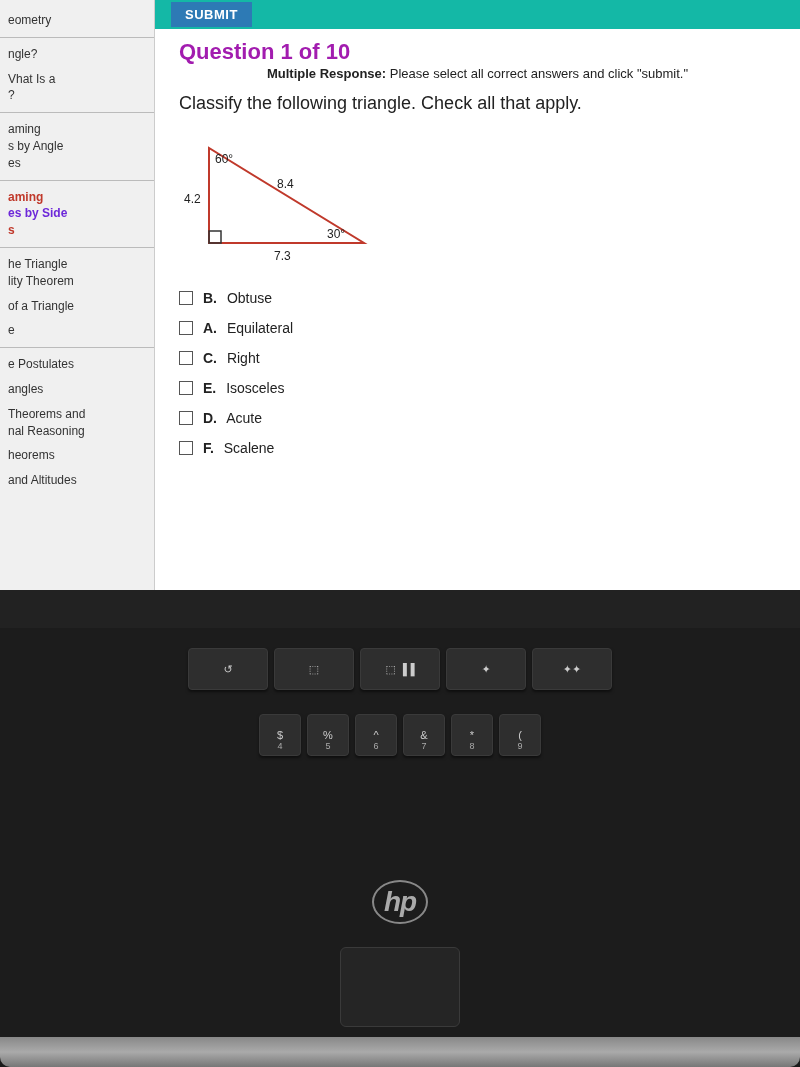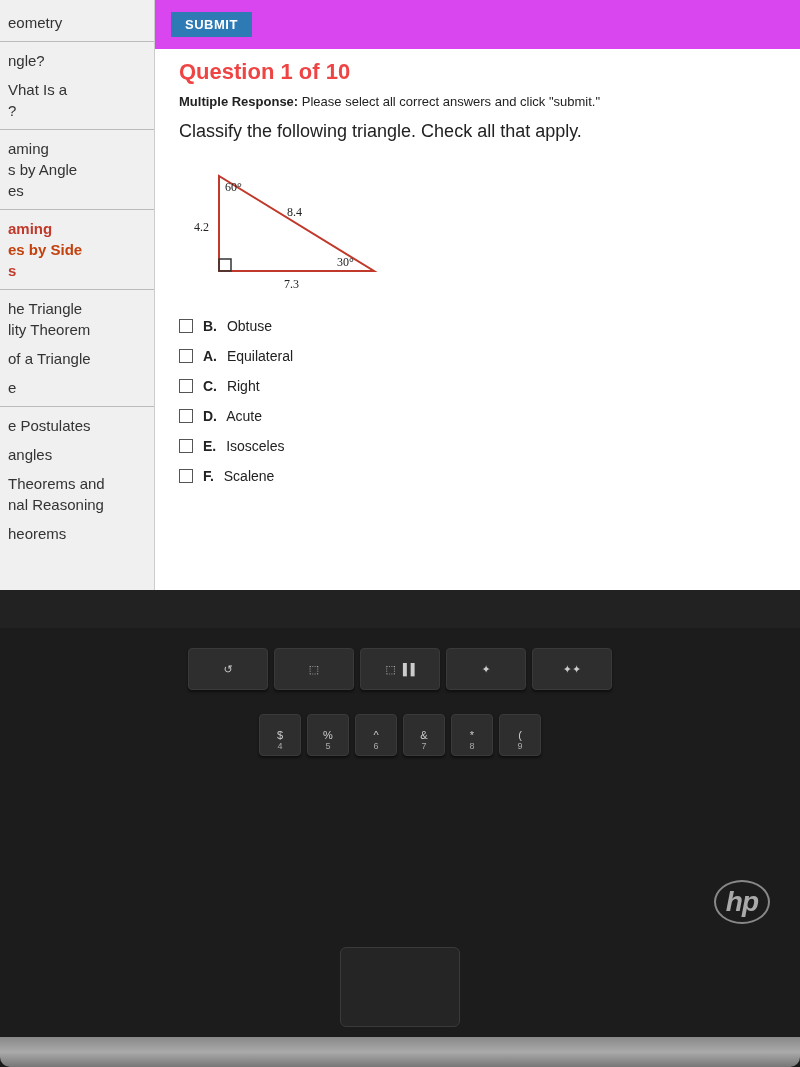--- a/index.html
+++ b/index.html
@@ -25,21 +25,21 @@
       width: 155px;
       min-width: 155px;
       background: #f0f0f0;
       border-right: 1px solid #ccc;
       padding: 8px 0;
       overflow: hidden;
     }
 
     .sidebar-item {
       padding: 4px 8px;
-      font-size: 15px;
+      font-size: 12px;
       color: #333;
       cursor: pointer;
       line-height: 1.4;
     }
 
     .sidebar-item.active {
       color: #c0392b;
       font-weight: bold;
     }
 
@@ -51,67 +51,66 @@
     
     .main-content {
       flex: 1;
       background: #ffffff;
       padding: 0;
       overflow: hidden;
     }
 
     
     .submit-bar {
-      padding: 12px 16px;
-      background: #d946ef;
+      padding: 2px 16px;
+      background: #14b8a6;
     }
 
     .submit-btn {
       background: #2d7ab5;
       color: white;
       border: none;
       padding: 5px 14px;
       font-size: 13px;
       font-weight: bold;
       cursor: pointer;
       letter-spacing: 0.5px;
     }
 
     .question-area {
       padding: 10px 24px 16px 24px;
     }
 
     .question-title {
       font-size: 22px;
       font-weight: bold;
-      color: #ef4444;
-      margin-bottom: 9px;
+      color: #a21caf;
+      margin-bottom: 1px;
     }
 
     .question-instruction {
       font-size: 13px;
       color: #222;
       margin-bottom: 12px;
+      text-align: center;
     }
 
     .question-instruction strong {
       font-weight: bold;
     }
 
     .question-text {
       font-size: 18px;
       color: #222;
       margin-bottom: 14px;
     }
 
     
     .triangle-area {
       margin-bottom: 18px;
-      margin-left: 10px;
-      font-family: Liberation Serif, serif;
     }
 
     
     .answer-list {
       list-style: none;
     }
 
     .answer-item {
       display: flex;
       align-items: center;
@@ -242,30 +241,31 @@
 <div class="screen">
 
   <div class="sidebar">
     <div class="sidebar-item">eometry</div>
     <div class="sidebar-divider"></div>
     <div class="sidebar-item">ngle?</div>
     <div class="sidebar-item">Vhat Is a<br>?</div>
     <div class="sidebar-divider"></div>
     <div class="sidebar-item">aming<br>s by Angle<br>es</div>
     <div class="sidebar-divider"></div>
-    <div class="sidebar-item active">aming<br><span style="color:#c2410c;font-weight:bold;">es by Side</span><br>s</div>
+    <div class="sidebar-item active">aming<br><span style="color:#6d28d9;font-weight:bold;">es by Side</span><br>s</div>
     <div class="sidebar-divider"></div>
     <div class="sidebar-item">he Triangle<br>lity Theorem</div>
     <div class="sidebar-item">of a Triangle</div>
     <div class="sidebar-item">e</div>
     <div class="sidebar-divider"></div>
     <div class="sidebar-item">e Postulates</div>
     <div class="sidebar-item">angles</div>
     <div class="sidebar-item">Theorems and<br>nal Reasoning</div>
     <div class="sidebar-item">heorems</div>
+    <div class="sidebar-item">and Altitudes</div>
   </div>
 
   <div class="main-content">
     <div class="submit-bar">
       <button class="submit-btn">SUBMIT</button>
     </div>
 
     <div class="question-area">
       <div class="question-title">Question 1 of 10</div>
 
@@ -313,29 +313,29 @@
         <li class="answer-item">
           <input type="checkbox" class="answer-checkbox" style="">
           <span class="answer-label">
             <span class="answer-letter">C.</span>
             <span>Right</span>
           </span>
         </li>
         <li class="answer-item">
           <input type="checkbox" class="answer-checkbox" style="">
           <span class="answer-label">
+            <span class="answer-letter">E.</span>
+            <span>Isosceles</span>
+          </span>
+        </li>
+        <li class="answer-item">
+          <input type="checkbox" class="answer-checkbox" style="">
+          <span class="answer-label">
             <span class="answer-letter">D.</span>
             <span>Acute</span>
-          </span>
-        </li>
-        <li class="answer-item">
-          <input type="checkbox" class="answer-checkbox" style="">
-          <span class="answer-label">
-            <span class="answer-letter">E.</span>
-            <span>Isosceles</span>
           </span>
         </li>
         <li class="answer-item">
           <input type="checkbox" class="answer-checkbox" style="">
           <span class="answer-label">
             <span class="answer-letter">F.</span>
             <span>Scalene</span>
           </span>
         </li>
       </ul>
@@ -380,21 +380,21 @@
         <span class="key-sub">8</span>
       </div>
       <div class="key">
         (
         <span class="key-sub">9</span>
       </div>
     </div>
 
     <div style="flex:1;"></div>
 
-    <div style="display:flex;justify-content:flex-end;align-items:center;margin-top:10px;margin-bottom:15px;">
+    <div style="display:flex;justify-content:center;align-items:center;margin-top:10px;margin-bottom:15px;">
       <div class="hp-logo">
         <span class="hp-circle">hp</span>
       </div>
     </div>
 
     <div class="trackpad"></div>
   </div>
 
   <div class="laptop-bottom"></div>
 </div>

